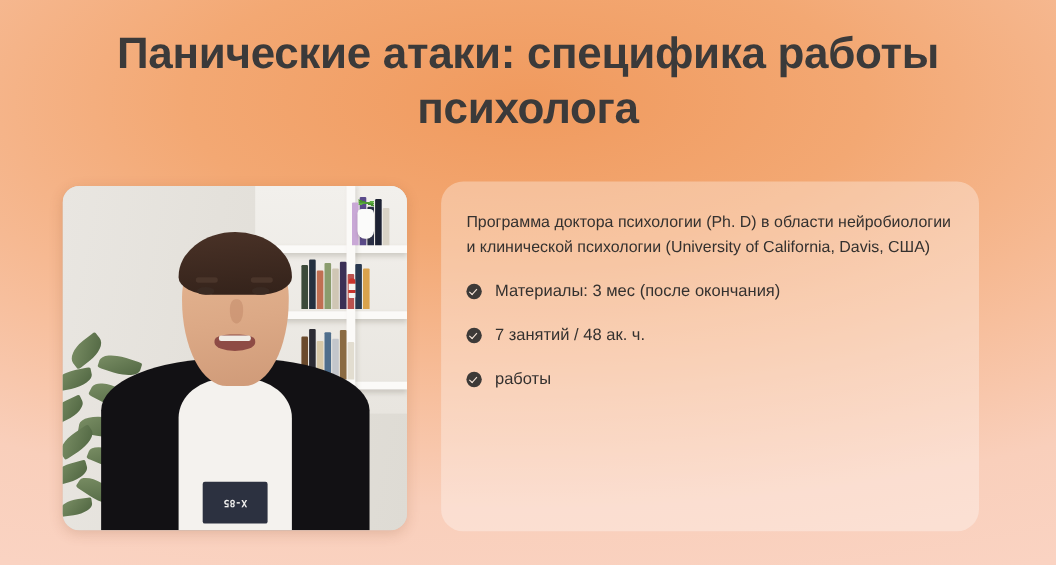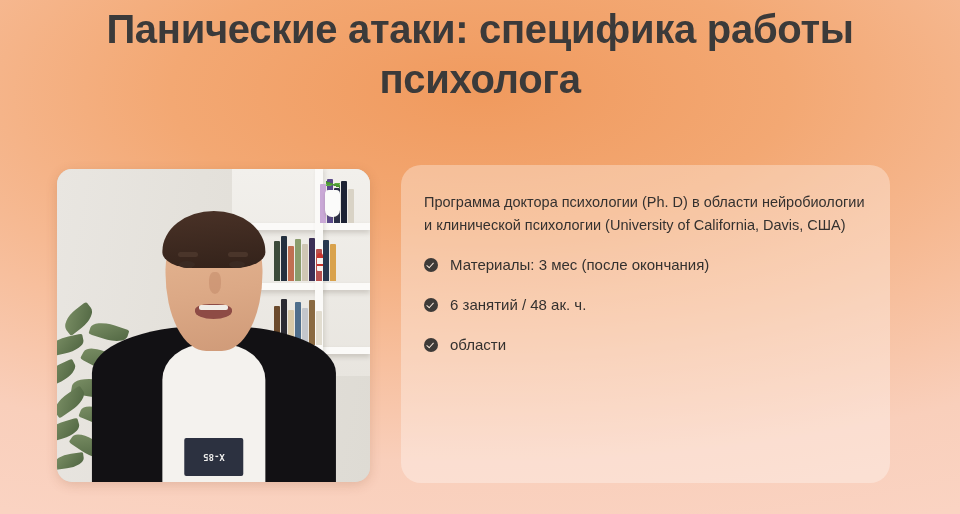--- a/index.html
+++ b/index.html
@@ -15,21 +15,21 @@
     width:960px; height:514px;
     background:
       radial-gradient(115% 90% at 50% 18%, #f09a5e 0%, #f3a873 28%, #f7bf9d 58%, #f9cfbb 80%, #fad3c2 100%);
     overflow:hidden;
   }
 
   
   #title {
     position:absolute;
     left:50%; transform:translateX(-50%);
-    top:4px;
+    top:24px;
     width:900px;
     text-align:center;
     color:#3b3a3a;
     font-size:40px;
     line-height:50px;
     font-weight:bold;
     letter-spacing:-0.3px;
     white-space:pre-wrap;
   }
 
@@ -301,25 +301,25 @@
 
       <ul id="bullets" style="list-style:none;">
 
         <li class="bullet">
           <span class="check-icon"></span>
           <span class="bullet-text">Материалы: 3 мес (после окончания)</span>
         </li>
 
         <li class="bullet">
           <span class="check-icon"></span>
-          <span class="bullet-text">6 занятий / 48 ак. ч.</span>
+          <span class="bullet-text">7 занятий / 48 ак. ч.</span>
         </li>
 
         <li class="bullet">
           <span class="check-icon"></span>
-          <span class="bullet-text">области</span>
+          <span class="bullet-text">работы</span>
         </li>
 
       </ul>
     </div>
   </div>
 
 </div>
 
 </body></html>

